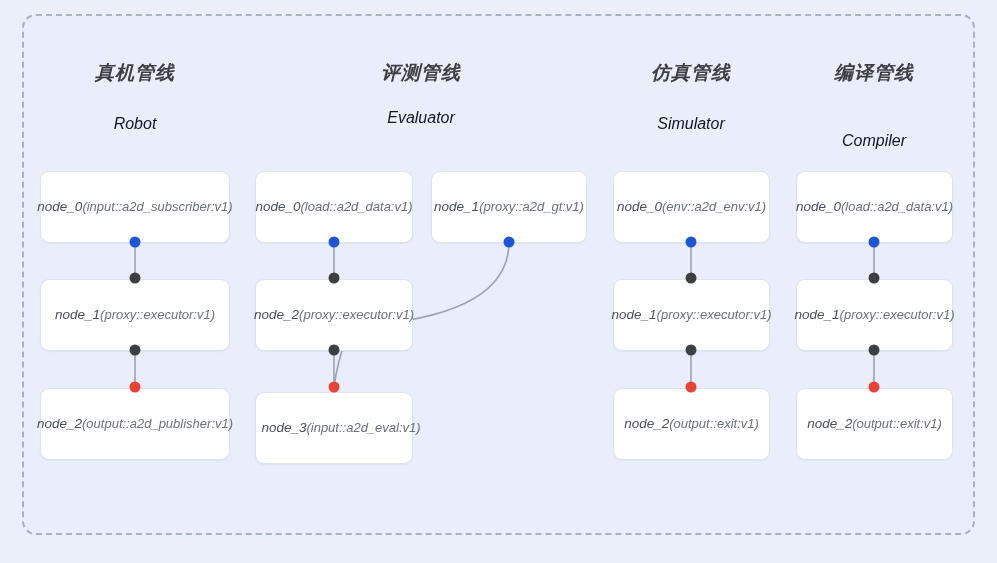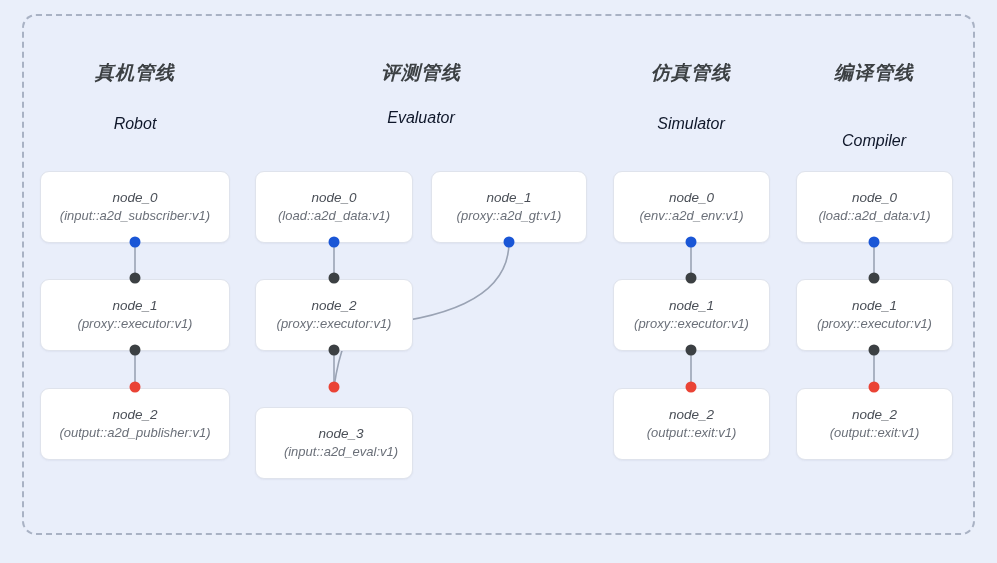--- a/index.html
+++ b/index.html
@@ -65,21 +65,21 @@
 
   
   .node {
     position: absolute;
     box-sizing: border-box;
     background: #ffffff;
     border: 1px solid #dfe3ec;
     border-radius: 9px;
     box-shadow: 0 1px 2px rgba(60,70,110,0.06);
     display: flex;
-    flex-direction: column;
+    flex-direction: row;
     align-items: center;
     justify-content: center;
     z-index: 2;
   }
   .node-name {
     font-size: 13.5px;
     color: #4a4f57;
     line-height: 1.45;
     white-space: nowrap;
   }
@@ -180,21 +180,21 @@
   </div>
   <div class="port port-blue" style="left:509px; top:242px;"></div>
 
   <div class="node" style="left:255px; top:279px; width:158px; height:72px;">
     <div class="node-name">node_2</div>
     <div class="node-spec">(proxy::executor:v1)</div>
   </div>
   <div class="port port-black" style="left:334px; top:278px;"></div>
   <div class="port port-black" style="left:334px; top:350px;"></div>
 
-  <div class="node" style="left:255px; top:407px; width:158px; height:72px;padding-left:14px;">
+  <div class="node" style="left:255px; top:392px; width:158px; height:72px;padding-left:14px;">
     <div class="node-name">node_3</div>
     <div class="node-spec">(input::a2d_eval:v1)</div>
   </div>
   <div class="port port-red" style="left:334px; top:387px;"></div>
 
   <div class="node" style="left:613px; top:171px; width:157px; height:72px;">
     <div class="node-name">node_0</div>
     <div class="node-spec">(env::a2d_env:v1)</div>
   </div>
   <div class="port port-blue" style="left:691px; top:242px;"></div>

